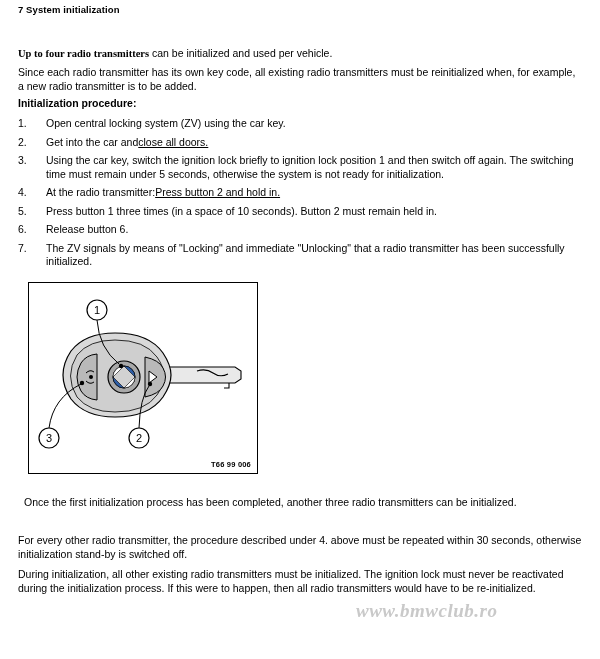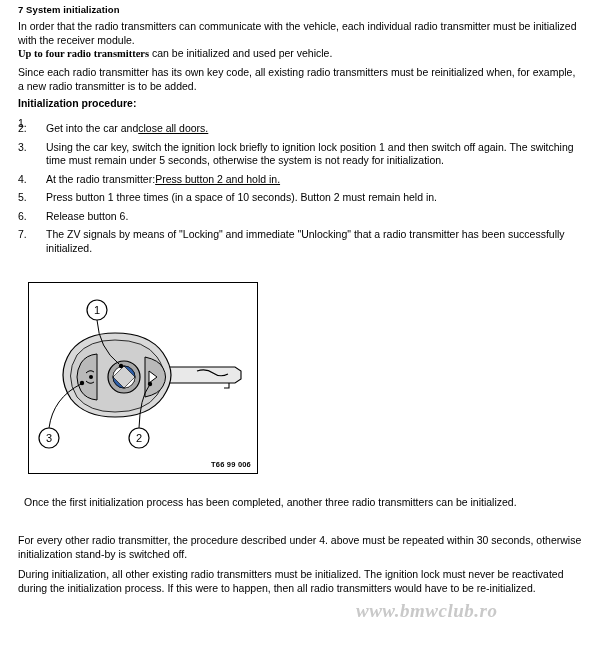--- a/index.html
+++ b/index.html
@@ -102,31 +102,31 @@
     font-family: "Liberation Serif", serif;
   }
 </style>
 </head>
 <body>
 
 <div class="page">
 
   <div class="heading">7 System initialization</div>
 
-  <div class="para p-intro">In order that the radio transmitters can communicate with the vehicle, each individual radio transmitter must be initialized with the receiver module.</div>
 
   <div class="para p-uptofour"><span class="bold">Up to four radio transmitters</span><span> can be initialized and used per vehicle.</span></div>
 
   <div class="para p-since">Since each radio transmitter has its own key code, all existing radio transmitters must be reinitialized when, for example, a new radio transmitter is to be added.</div>
 
   <div class="para p-initproc">Initialization procedure:</div>
 
   <div class="steps">
     <div class="step">
       <span class="num">1.</span>
+      <span>Open central locking system (ZV) using the car key.</span>
     </div>
     <div class="step">
       <span class="num">2.</span>
       <span>Get into the car and</span><span class="u">close all doors.</span>
     </div>
     <div class="step">
       <span class="num">3.</span>
       <span>Using the car key, switch the ignition lock briefly to ignition lock position 1 and then switch off again. The switching time must remain under 5 seconds, otherwise the system is not ready for initialization.</span>
     </div>
     <div class="step">

